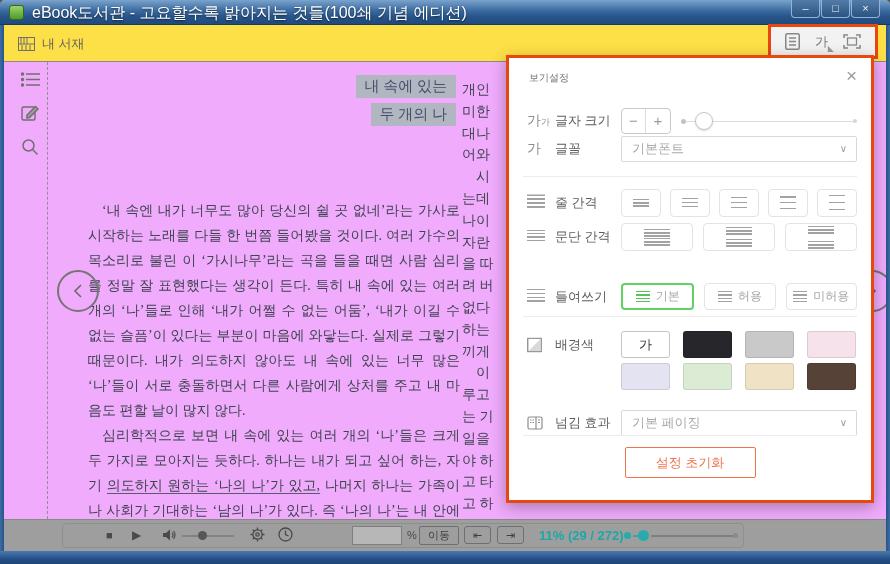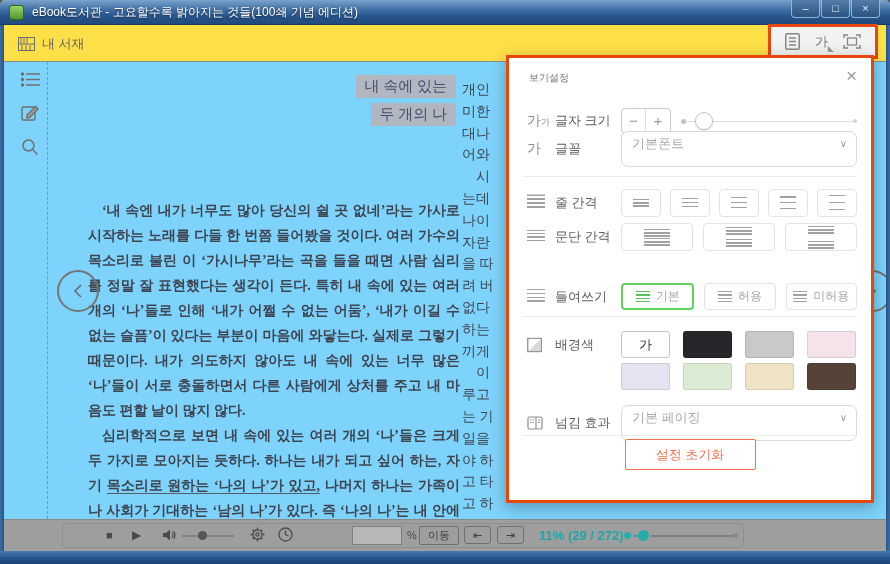--- a/index.html
+++ b/index.html
@@ -7,21 +7,21 @@
   .window { position:relative; width:890px; height:564px; overflow:hidden;
     font-family:"Liberation Sans", sans-serif; background:#9b9b9b;
     border-radius:5px 5px 0 0; }
   
   .titlebar { position:absolute; top:0; left:0; right:0; height:25px;
     background:linear-gradient(#7aa3cc, #3a6aa0 45%, #27548a 70%, #1f4a7d);
     border-bottom:1px solid #173a63; }
   .app-icon { position:absolute; left:9px; top:5px; width:15px; height:15px;
     border-radius:3px; background:linear-gradient(#9bd36a,#4e9a2e); border:1px solid #2f6b1a; }
   .title-text { position:absolute; left:32px; top:0; line-height:25px; color:#fff;
-    font-size:12px; text-shadow:0 1px 2px rgba(0,0,0,.6); white-space:nowrap; }
+    font-size:16px; text-shadow:0 1px 2px rgba(0,0,0,.6); white-space:nowrap; }
   .win-controls { position:absolute; top:0; right:10px; display:flex; }
   .win-btn { width:29px; height:18px; margin-left:1px; text-align:center; line-height:16px;
     color:#e8f1fa; font-size:11px; background:linear-gradient(#547ca9,#2b537f);
     border:1px solid #8fb3da; border-top:none; border-radius:0 0 4px 4px; cursor:default; }
   .frame-l, .frame-r { position:absolute; top:25px; bottom:0; width:4px;
     background:linear-gradient(90deg,#3c6da3,#27548a); z-index:5; }
   .frame-l { left:0; } .frame-r { right:0; background:linear-gradient(90deg,#27548a,#3c6da3); }
   .frame-b { position:absolute; bottom:0; left:0; right:0; height:13px;
     background:linear-gradient(#4a7aad,#24508a 60%,#1d4477); z-index:5; }
   
@@ -30,31 +30,31 @@
   .library-btn { position:absolute; left:14px; top:10px; display:flex; align-items:center;
     gap:7px; color:#636363; font-size:13px; cursor:pointer; }
   
   .tool-highlight { position:absolute; left:768px; top:24px; width:110px; height:35px;
     border:3px solid #e8470e; background:#f2f2f2; z-index:20;
     display:flex; align-items:center; justify-content:space-around; padding:0 6px; }
   .tool-ic { color:#878787; display:flex; align-items:center; cursor:pointer; }
   .font-tool { font-size:13px; color:#767676; position:relative; }
   .font-tool .cursor { position:absolute; right:-6px; bottom:-2px; font-size:8px; color:#9a9a9a; }
   
-  .main { position:absolute; top:62px; left:4px; right:4px; height:457px; background:#7dd3fc; overflow:hidden;padding-left:44px; }
+  .main { position:absolute; top:62px; left:4px; right:4px; height:457px; background:#f0abfc; overflow:hidden;padding-left:44px; }
   .side-divider { position:absolute; left:43px; top:0; bottom:0; border-left:1px dashed #909090; }
   .side-icon { position:absolute; left:17px; color:#6f6f6f; cursor:pointer; }
   .chapter-title { position:absolute; top:13px; right:430px; text-align:right;
     font-family:"Liberation Serif", serif; }
   .chapter-line { display:block; margin-bottom:5px; float:right; clear:both;
     background:#b1b6c1; color:#43506b; font-size:15px; padding:2px 9px; white-space:nowrap; }
   .body-text { position:absolute; left:84px; top:136px; width:372px;
     font-family:"Liberation Serif", serif; font-size:14px; line-height:25px;
     color:#3e4450; text-align:justify; }
-  .body-text p { text-indent:1em;font-weight:bold; }
+  .body-text p { text-indent:1em; }
   .uline { border-bottom:1px solid #565c6a; }
   .right-col { position:absolute; left:458px; top:17px; width:46px; height:440px;
     overflow:hidden; font-family:"Liberation Serif", serif; font-size:14px;
     line-height:21.8px; color:#3e4450; white-space:nowrap; }
   .nav-circle { position:absolute; top:208px; width:42px; height:42px; border-radius:50%;
     border:2px solid #757575; color:#6a6a6a; display:flex; align-items:center;
     justify-content:center; cursor:pointer; }
   .nav-prev { left:53px; } .nav-next { left:847px; }
   .bookmark { position:absolute; left:836px; top:15px; }
   
@@ -73,21 +73,21 @@
   .stepper { display:inline-flex; border:1px solid #c9c9c9; border-radius:4px; overflow:hidden; background:#fff; }
   .stepper span { width:24px; height:24px; line-height:23px; text-align:center;
     color:#9a9a9a; font-size:15px; cursor:pointer; }
   .stepper span:first-child { border-right:1px solid #ddd; }
   .hslider { position:relative; flex:1; height:24px; cursor:pointer; }
   .hslider .track { position:absolute; left:0; right:0; top:11.5px; height:1px; background:#dcdcdc; }
   .hslider .dot-l { position:absolute; left:0; top:9.5px; width:5px; height:5px; border-radius:50%; background:#c2c2c2; }
   .hslider .dot-r { position:absolute; right:0; top:10px; width:4px; height:4px; border-radius:50%; background:#d6d6d6; }
   .hslider .handle { position:absolute; left:14px; top:3px; width:18px; height:18px; border-radius:50%;
     background:#fff; border:1px solid #c6c6c6; box-shadow:0 1px 2px rgba(0,0,0,.15); }
-  .select-box { position:relative; flex:1; height:36px; border:1px solid #d9d9d9; border-radius:7px;
+  .select-box { position:relative; flex:1; height:26px; border:1px solid #d9d9d9; border-radius:2px;
     background:#fff; color:#a9a9a9; line-height:24px; padding:0 10px; cursor:pointer; }
   .select-box .chev { position:absolute; right:9px; top:0; color:#9a9a9a; font-size:10px; }
   .opt-btn { flex:1; height:100%; border:1px solid #e3e3e3; border-radius:4px; background:#fff;
     display:flex; align-items:center; justify-content:center; gap:6px; cursor:pointer;
     color:#a5a5a5; font-size:12px; }
   .opt-btn.sel { border:2px solid #62d162; }
   .lines { display:inline-block; width:16px; background:repeating-linear-gradient(#a2a2a2 0 1.5px, transparent 1.5px var(--p)); }
   .lines.g { background:repeating-linear-gradient(#57c457 0 1.5px, transparent 1.5px var(--p)); }
   .pgroup { display:flex; flex-direction:column; align-items:center; }
   .pgroup span { width:26px; height:8px; background:repeating-linear-gradient(#a2a2a2 0 1.5px, transparent 1.5px 3.2px); }
@@ -208,21 +208,21 @@
       </svg>
     </span>
 
     <div class="chapter-title">
       <span class="chapter-line">내 속에 있는</span>
       <span class="chapter-line">두 개의 나</span>
     </div>
 
     <div class="body-text">
       <p>‘내 속엔 내가 너무도 많아 당신의 쉴 곳 없네’라는 가사로 시작하는 노래를 다들 한 번쯤 들어봤을 것이다. 여러 가수의 목소리로 불린 이 ‘가시나무’라는 곡을 들을 때면 사람 심리를 정말 잘 표현했다는 생각이 든다. 특히 내 속에 있는 여러 개의 ‘나’들로 인해 ‘내가 어쩔 수 없는 어둠’, ‘내가 이길 수 없는 슬픔’이 있다는 부분이 마음에 와닿는다. 실제로 그렇기 때문이다. 내가 의도하지 않아도 내 속에 있는 너무 많은 ‘나’들이 서로 충돌하면서 다른 사람에게 상처를 주고 내 마음도 편할 날이 많지 않다.</p>
-      <p><span>심리학적으로 보면 내 속에 있는 여러 개의 ‘나’들은 크게 두 가지로 모아지는 듯하다. 하나는 내가 되고 싶어 하는, 자기 </span><span class="uline">목소리로 원하는 ‘나의 나’가 있고,</span><span> 나머지 하나는 가족이나 사회가 기대하는 ‘남의 나’가 있다. 즉 ‘나의 나’는 내 안에 있는</span></p>
+      <p><span>심리학적으로 보면 내 속에 있는 여러 개의 ‘나’들은 크게 두 가지로 모아지는 듯하다. 하나는 내가 되고 싶어 하는, 자기 </span><span class="uline">의도하지 원하는 ‘나의 나’가 있고,</span><span> 나머지 하나는 가족이나 사회가 기대하는 ‘남의 나’가 있다. 즉 ‘나의 나’는 내 안에 있는</span></p>
     </div>
 
     <div class="right-col">
       <div>개인</div>
       <div>미한</div>
       <div>대나</div>
       <div>어와</div>
       <div>　시</div>
       <div>는데</div>
       <div>나이</div>
@@ -400,21 +400,21 @@
       <div class="ctrl">
         <div class="select-box">
           <span>기본 페이징</span>
           <span class="chev">∨</span>
         </div>
       </div>
     </div>
 
     <div class="divider" style="top:377px"></div>
 
-    <div class="prow" style="top:381px;height:31px;display:flex;justify-content:center;gap:14px">
+    <div class="prow" style="top:389px;height:31px;display:flex;justify-content:center;gap:14px">
       <div class="panel-btn btn-reset">설정 초기화</div>
     </div>
   </div>
 
   <div class="bottombar">
     <div class="bb-outline"></div>
 
     <span class="bb-item bb-glyph" style="left:102px;top:9px">■</span>
     <span class="bb-item bb-glyph" style="left:128px;top:8px;font-size:12px">▶</span>
 

